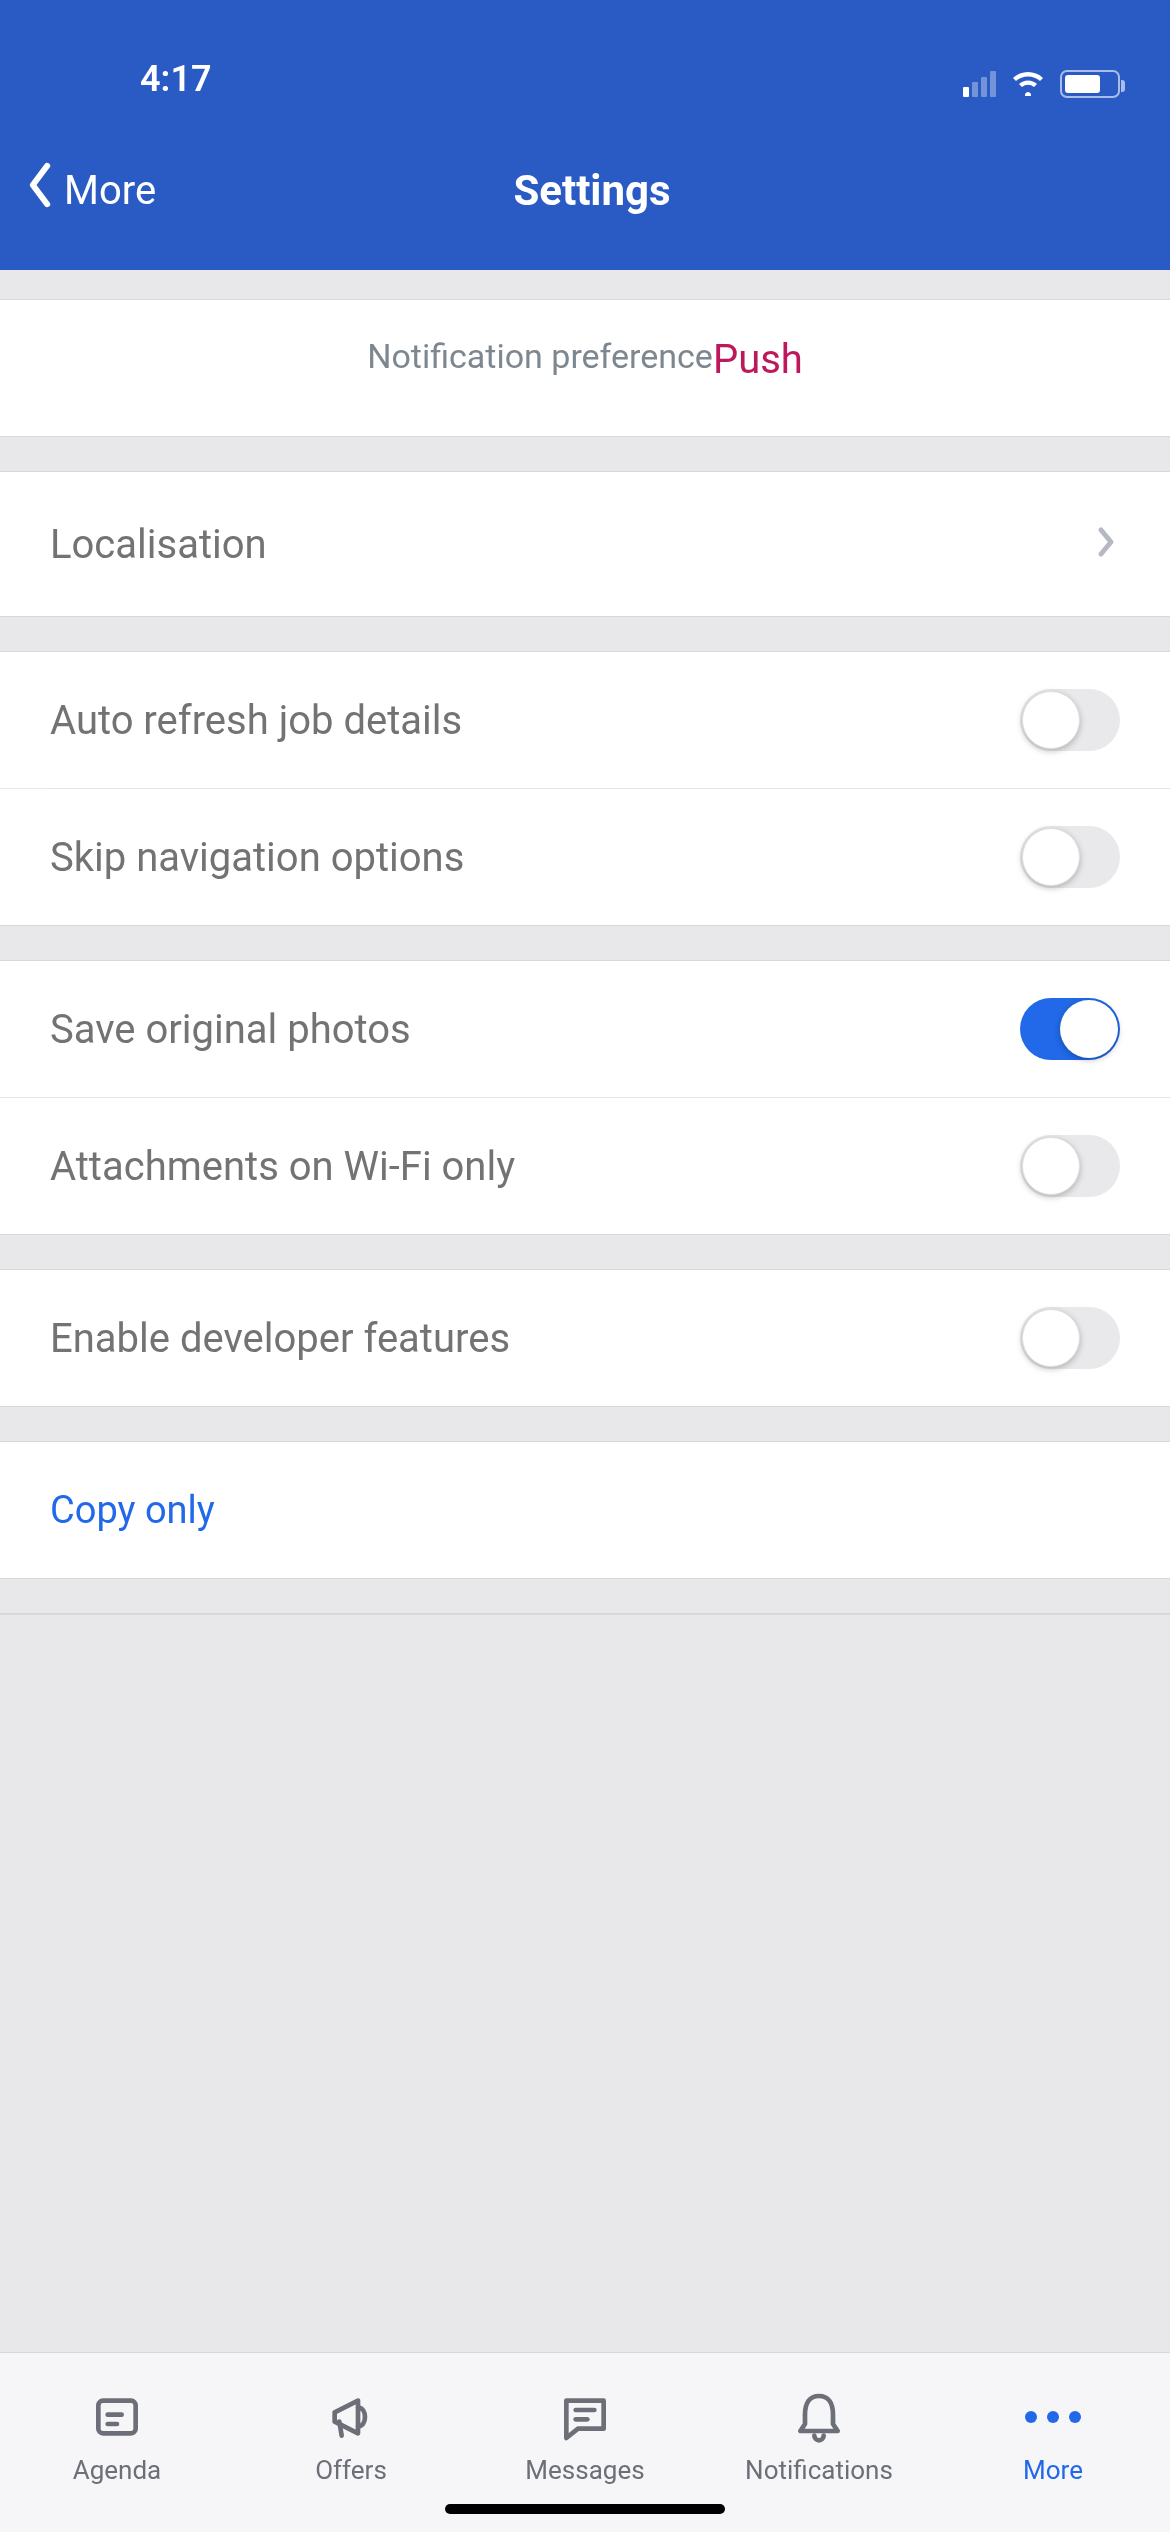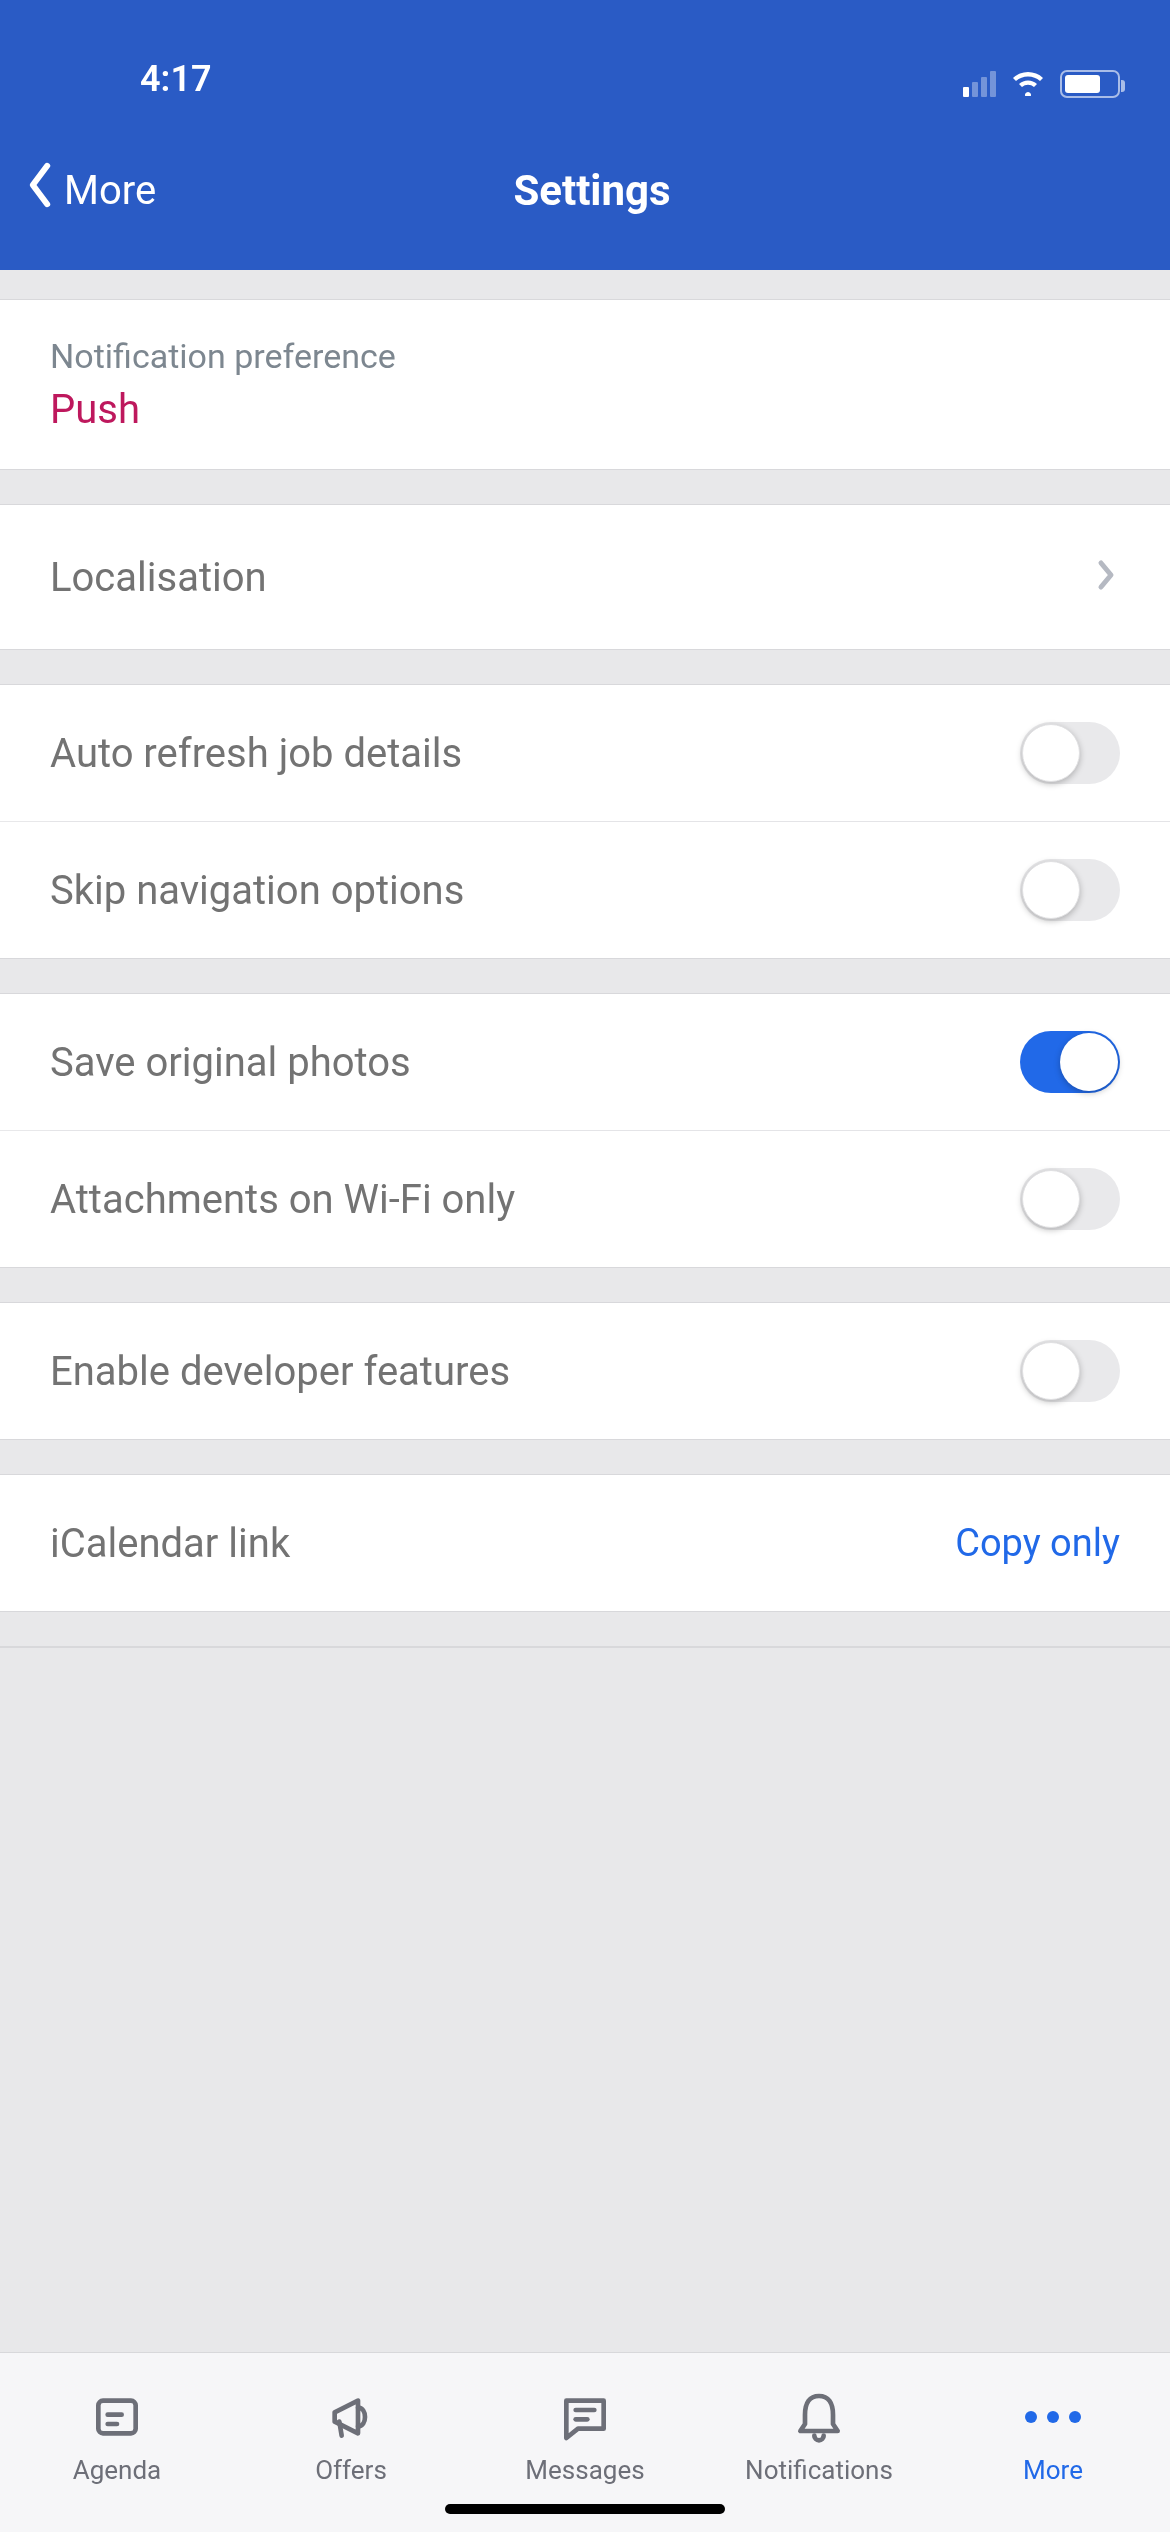--- a/index.html
+++ b/index.html
@@ -25,21 +25,21 @@
     .back-btn { position:absolute; left: 20px; display:flex; align-items:center; gap: 4px; color:#fff; font-size: 40px; font-weight: 400; }
     .back-chevron svg { width: 40px; height: 48px; }
     .nav-title { width:100%; text-align:center; color:#fff; font-size: 42px; font-weight: 700; padding-left: 14px; }
     
     
     .content { background:#e8e8ea; }
     .section-gap { height: 36px; background:#e8e8ea; border-top:1px solid #d8d8db; border-bottom:1px solid #d8d8db; }
     .section-gap.first { border-top:none; height: 30px;}
     
     .cell { background:#fff; padding: 0 50px; display:flex; align-items:center; min-height: 136px; }
-    .cell.pref { flex-direction:column; align-items:flex-start; justify-content:center; padding-top:36px; padding-bottom:36px; }
+    .cell.pref { flex-direction:row; align-items:flex-start; justify-content:center; padding-top:36px; padding-bottom:36px; }
     .cell.pref .sub { color:#7d8790; font-size: 34px; margin-bottom: 10px; }
     .cell.pref .val { color:#be185d; font-size: 40px; }
     
     .cell .label { color:#737373; font-size: 40px; flex:1; }
     .row-chevron svg { width: 26px; height: 40px; stroke:#b5b9c2; }
     
     
     .toggle { width: 100px; height: 62px; border-radius: 40px; position:relative; }
     .toggle.off { background:#e9e9eb; }
     .toggle.on  { background:#2169e8; }
@@ -158,21 +158,20 @@
   <div class="cell">
     <div class="label">Enable developer features</div>
     <div class="toggle off">
         <div class="knob"></div>
       </div>
   </div>
 
   <div class="section-gap"></div>
 
   <div class="cell">
-    <div class="label">iCalendar link</div>
     <div class="link-action">Copy only</div>
   </div>
 
   <div class="section-gap"></div>
 
 
   <div class="section-gap" style="border-bottom:none;height:200px;"></div>
 </div>
 
 <div class="tabbar">

